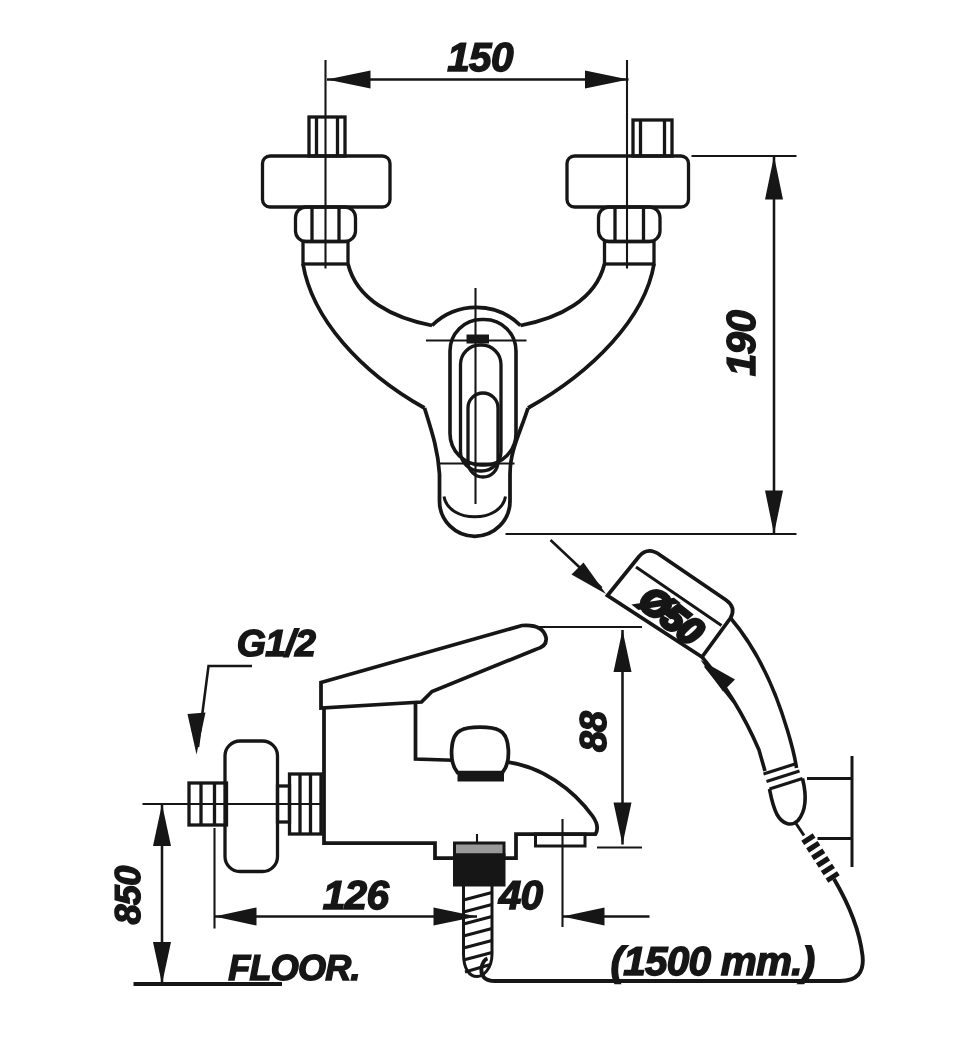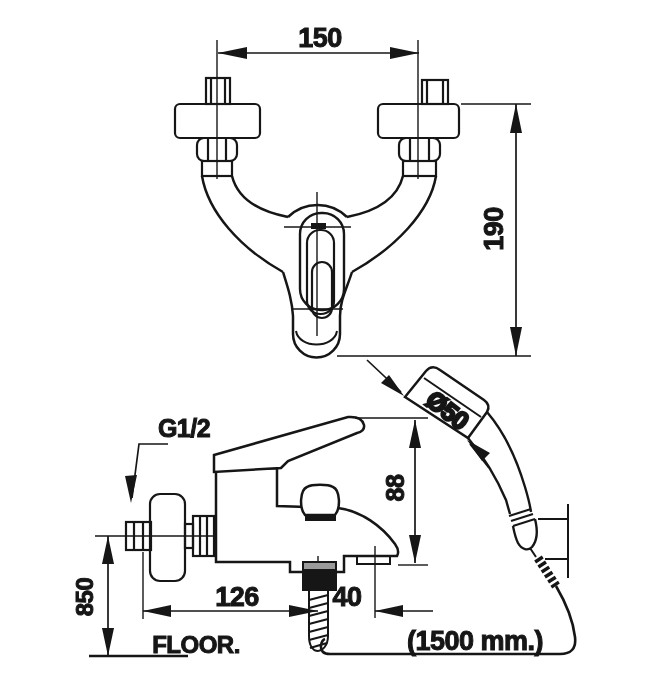--- a/index.html
+++ b/index.html
@@ -2,20 +2,21 @@
 <html><head>
 <meta charset="utf-8">
 <style>
   html,body{margin:0;padding:0;background:#ffffff;}
   .stage{
     position:relative;
     width:645px;height:700px;
     background:#ffffff;
     font-family:"Liberation Sans", sans-serif;
     overflow:hidden;
+    font-style:italic;
   }
   svg{display:block;}
   text{
     fill:#161616;
     font-family:"Liberation Sans", sans-serif;
     font-weight:bold;
     letter-spacing:-0.5px;
   }
 </style>
 </head>

